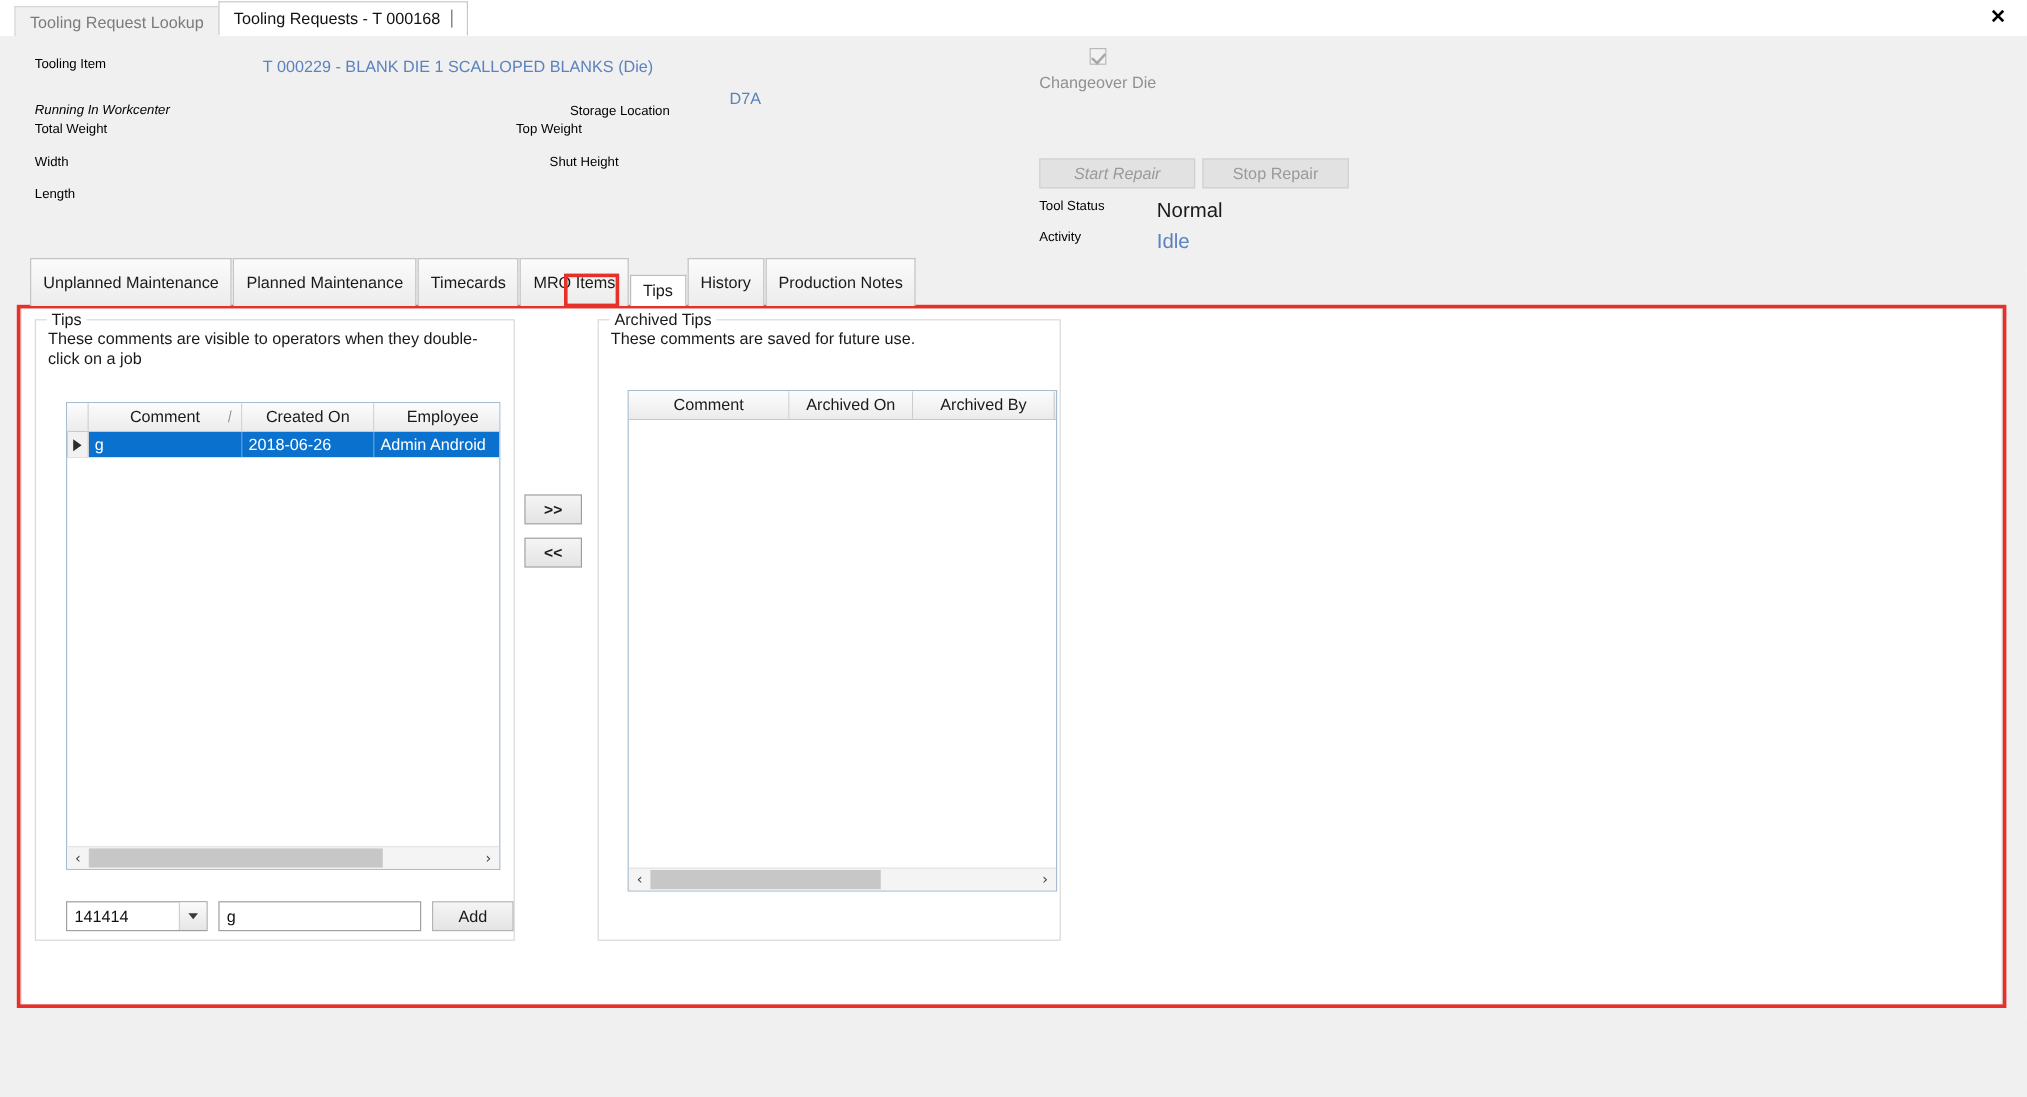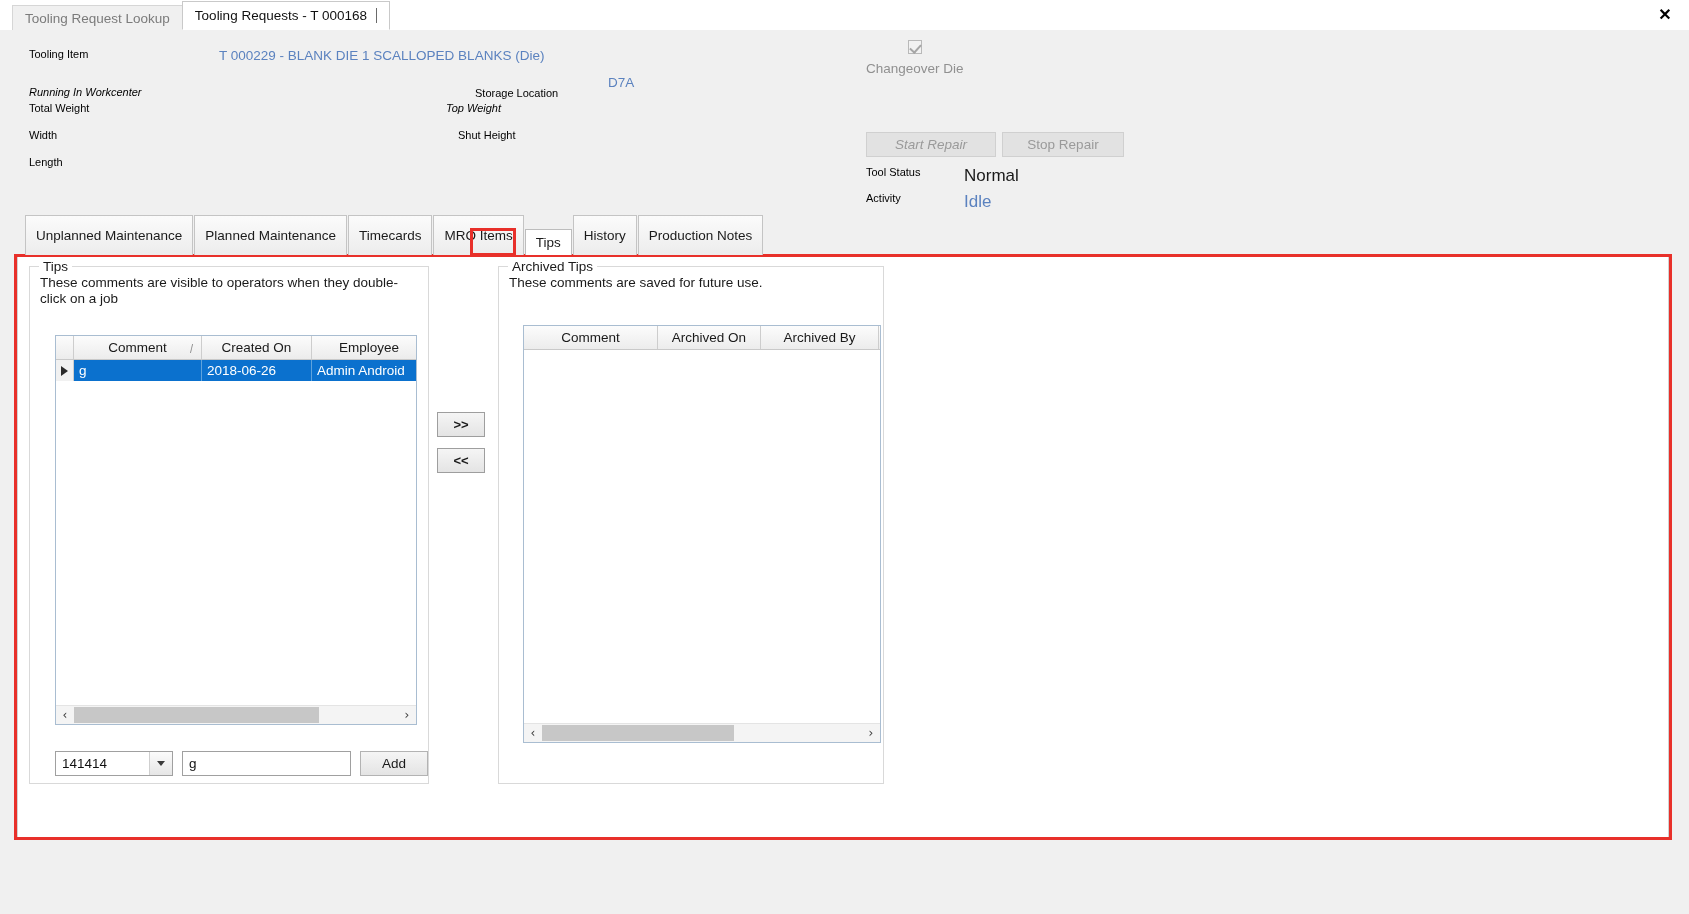--- a/index.html
+++ b/index.html
@@ -481,21 +481,21 @@
         <div class="hdr-label" style="left: 29px; top: 18px;">Tooling Item</div>
         <div class="hdr-link" style="left: 219px; top: 18px;">T 000229 - BLANK DIE 1 SCALLOPED BLANKS (Die)</div>
         <div class="hdr-label" style="left: 29px; top: 56px; font-style: italic;">Running In Workcenter</div>
         <div class="hdr-label" style="left: 29px; top: 72px;">Total Weight</div>
         <div class="hdr-label" style="left: 29px; top: 99px;">Width</div>
         <div class="hdr-label" style="left: 29px; top: 126px;">Length</div>
       </div>
     <div id="hdr-mid">
         <div class="hdr-label" style="left: 458px; top: 57px; margin-left: 17px;">Storage Location</div>
         <div class="hdr-link" style="left: 608px; top: 45px;">D7A</div>
-        <div class="hdr-label" style="left: 446px; top: 72px; font-style: italic;">Top Weight</div>
+        <div class="hdr-label" style="left: 430px; top: 72px;">Top Weight</div>
         <div class="hdr-label" style="left: 458px; top: 99px;">Shut Height</div>
       </div>
 
     <div id="chk-row">
       <span class="wf-checkbox checked"></span>
       <span id="chk-label">Changeover Die</span>
     </div>
 
 
     <div class="wf-button disabled" id="btn-start-repair">Start Repair</div>

